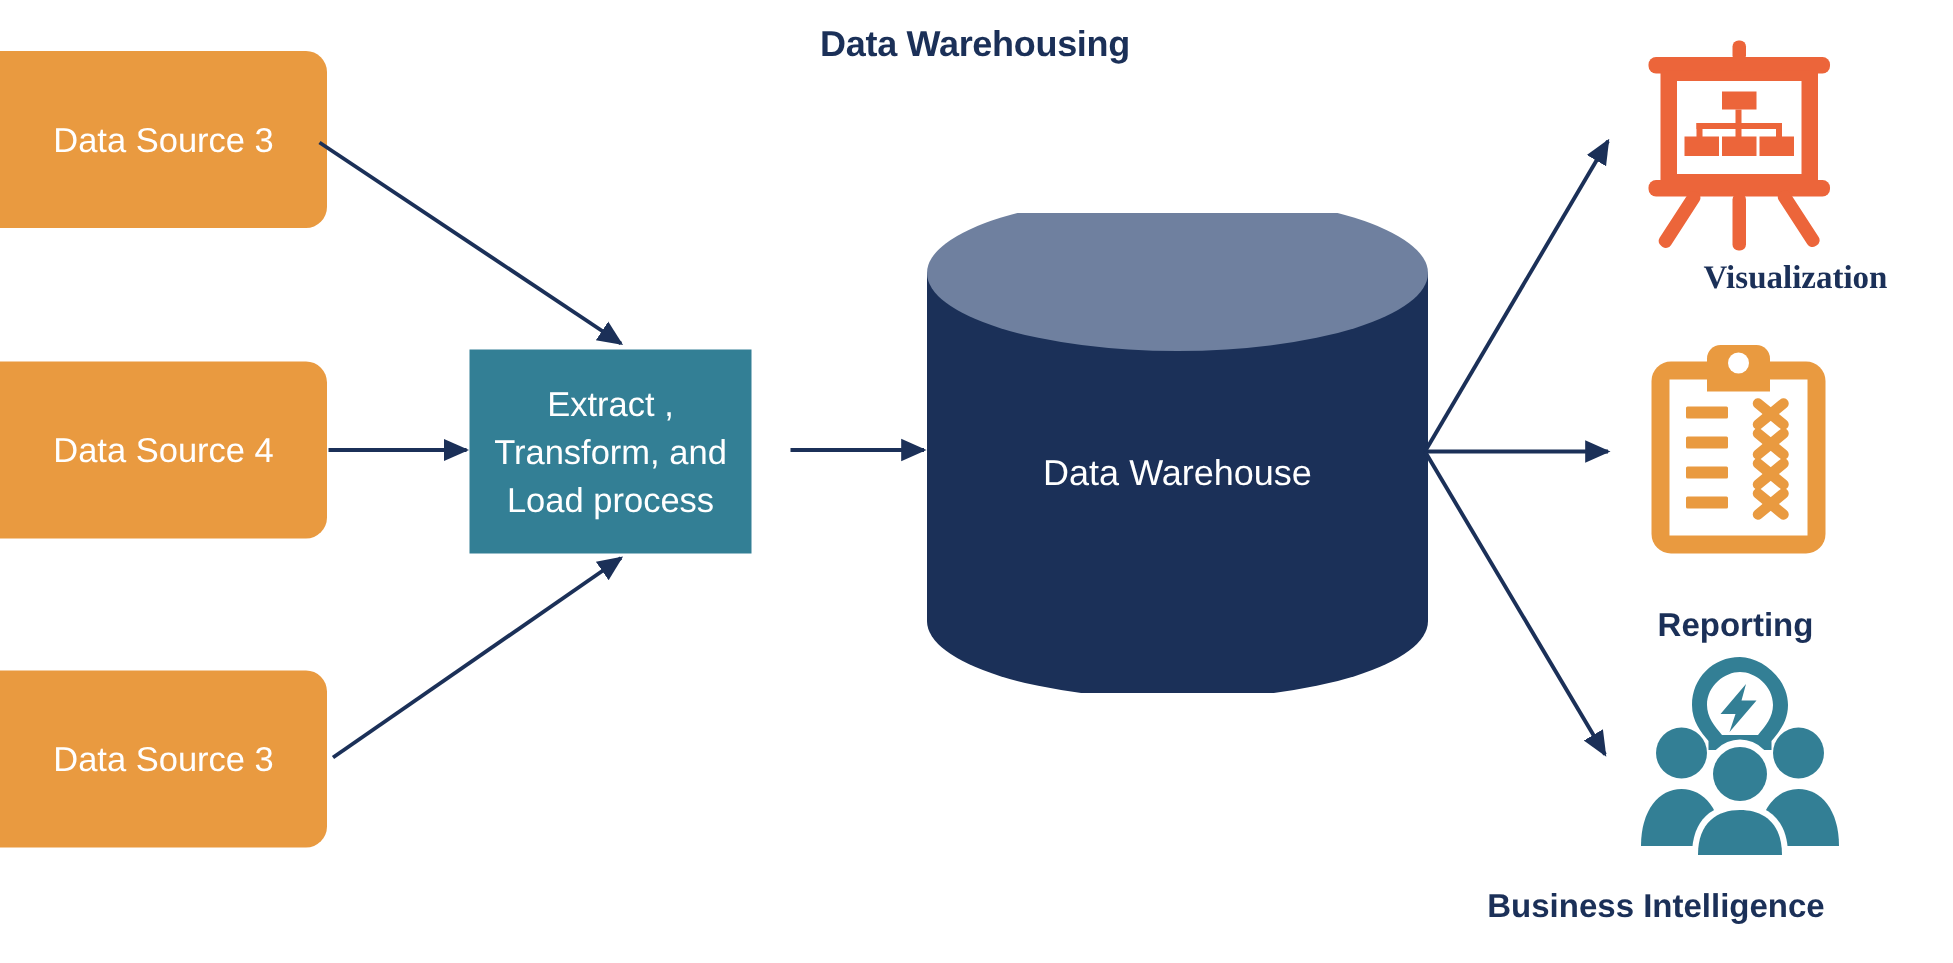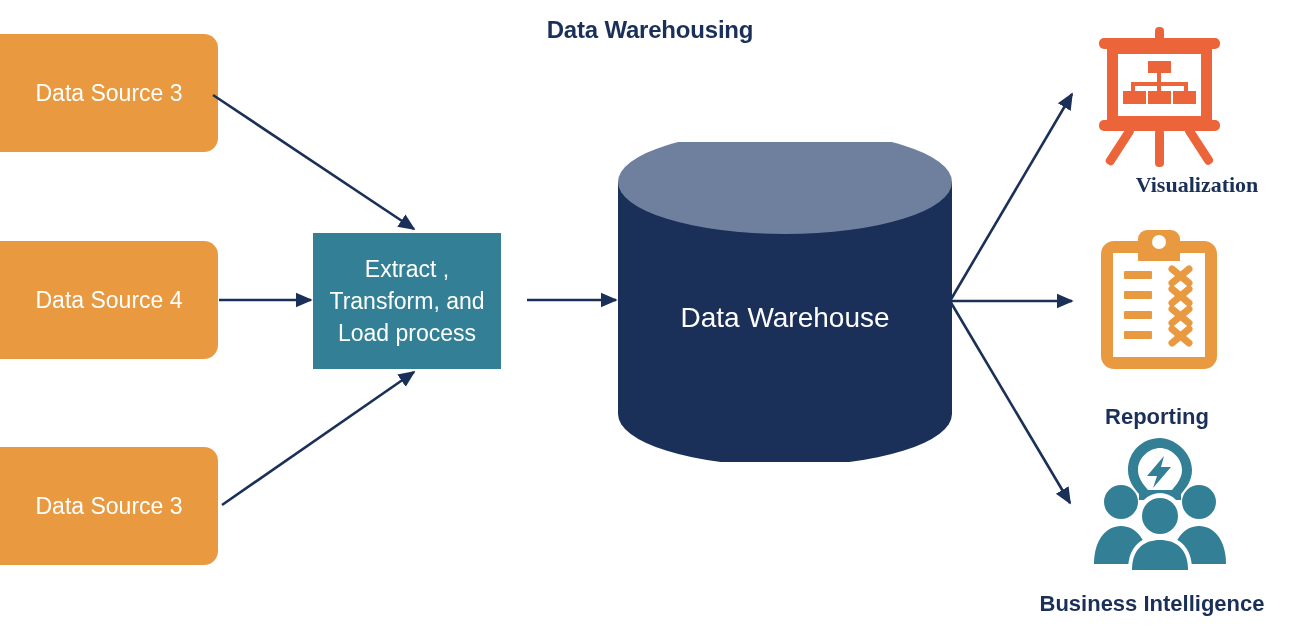--- a/index.html
+++ b/index.html
@@ -74,21 +74,21 @@
     top: 142px;
     width: 346px;
     height: 320px;
   }
   .cyl-label {
     position: absolute;
     left: 612px;
     top: 302px;
     width: 346px;
     text-align: center;
-    font-size: 28px;
+    font-size: 24px;
     color: #ffffff;
     pointer-events: none;
   }
 
   
   #arrows {
     position: absolute;
     left: 0; top: 0;
     width: 1302px;
     height: 642px;
@@ -103,21 +103,21 @@
   .out-label {
     position: absolute;
     font-size: 22px;
     font-weight: bold;
     color: #1b3058;
     text-align: center;
     white-space: nowrap;
   }
   #lbl-viz { left: 1052px; top: 172px; width: 290px; font-family: Liberation Serif, serif; }
   #lbl-rep { left: 1012px; top: 404px; width: 290px; }
-  #lbl-bi  { left: 1002px; top: 591px; width: 300px; text-align: center; }
+  #lbl-bi  { left: 954px; top: 591px; width: 300px; text-align: center; }
 </style>
 </head>
 <body>
 
 <div id="canvas">
 
   <div class="title">Data Warehousing</div>
 
   <div class="src-box" id="src1">
     <span>Data Source 3</span>

